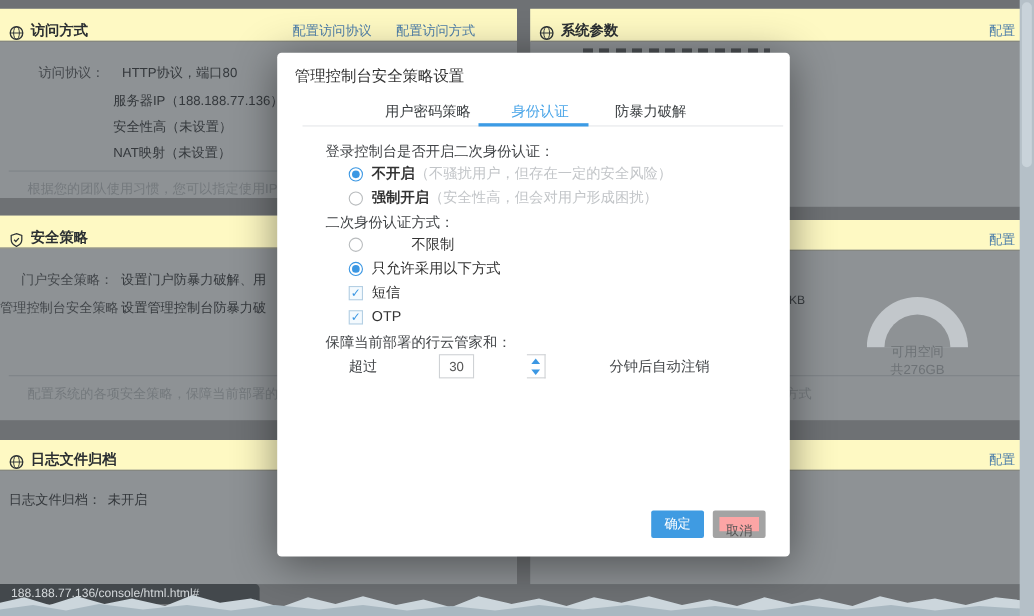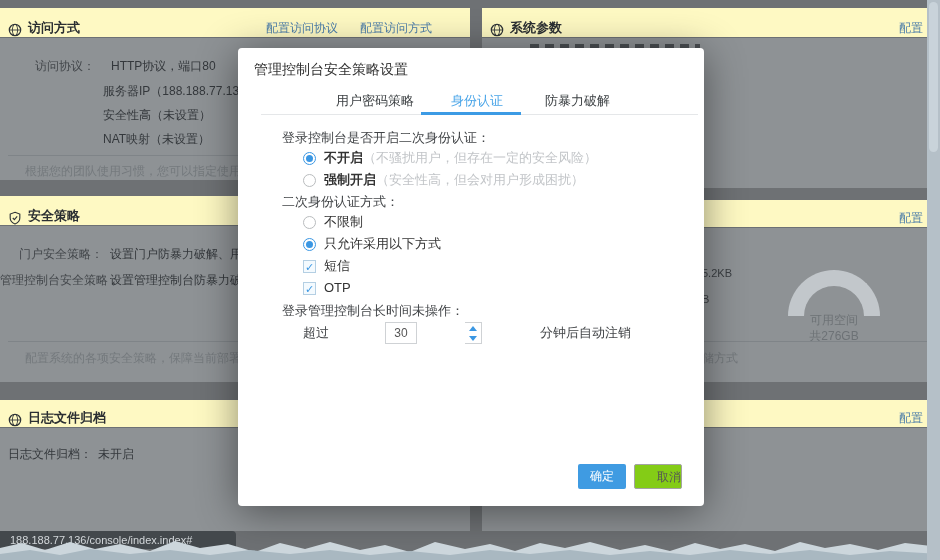--- a/index.html
+++ b/index.html
@@ -26,21 +26,21 @@
 
   .gauge-arc { position:absolute; width:92px; height:46px;
                border:16px solid #c2c7cb; border-bottom:none;
                border-top-left-radius:92px; border-top-right-radius:92px; }
   .gauge-text { position:absolute; font-size:12px; color:#6d7276; text-align:center; width:120px; }
 
   .glyph-strip { position:absolute; height:4px;
                  background:repeating-linear-gradient(90deg,#4a4e52 0 9px,transparent 9px 15px); }
 
   
-  .modal { position:absolute; left:238px; top:48px; width:466px; height:458px;
+  .modal { position:absolute; left:252px; top:48px; width:466px; height:458px;
            background:#ffffff; border-radius:4px; z-index:10;
            box-shadow:0 6px 40px rgba(0,0,0,0.45); }
   .m-title { position:absolute; left:16px; top:13px; font-size:14px; color:#333; }
   .tab { position:absolute; top:42px; height:22px; line-height:22px; font-size:13px;
          color:#3c4043; cursor:pointer; white-space:nowrap; }
   .tab.active { color:#4aa5e8; }
   .tab-line { position:absolute; left:23px; top:66px; width:437px; height:1px; background:#e5e7e9; }
   .tab-underline { position:absolute; left:183px; top:64px; width:100px; height:3px; background:#3c9be5; }
 
   .q-label { position:absolute; left:44px; font-size:13px; color:#424548; white-space:nowrap; }
@@ -64,21 +64,21 @@
   .spin-arrows { width:17px; height:22px; border:1px solid #cfd2d5; border-left:none;
                  display:flex; flex-direction:column; margin-right:10px; }
   .spin-up,.spin-down { flex:1; display:flex; align-items:center; justify-content:center; cursor:pointer; }
   .spin-up::after { content:""; border-left:4px solid transparent; border-right:4px solid transparent;
                     border-bottom:5px solid #3b97e3; }
   .spin-down::after { content:""; border-left:4px solid transparent; border-right:4px solid transparent;
                       border-top:5px solid #3b97e3; }
   .btn { position:absolute; top:416px; width:48px; height:25px; border-radius:2px;
          font-size:12px; text-align:center; line-height:25px; cursor:pointer; }
   .btn-ok { left:340px; background:#3f9be2; color:#fff; }
-  .btn-cancel { left:396px; background:#84cc16; border:1px solid #a3a3a3; color:#555;text-align:right; }
+  .btn-cancel { left:396px; background:#fca5a5; border:6px solid #a3a3a3; color:#555; }
 
   
   .scrollbar { position:absolute; right:0; top:0; width:13px; height:560px;
                background:#b5c0c8; z-index:30; }
   .scroll-thumb { position:absolute; left:2px; top:2px; width:9px; height:150px;
                   border-radius:5px; background:#c9d3da; }
   .statusbar { position:absolute; left:0; bottom:11px; width:236px; height:18px;
                background:#43484c; border-top-right-radius:4px; color:#d3d7da;
                font-size:11px; line-height:18px; padding-left:10px; z-index:15;
                white-space:nowrap; overflow:hidden; }
@@ -194,54 +194,54 @@
     <span class="opt-desc">（不骚扰用户，但存在一定的安全风险）</span>
   </div>
   <div class="opt" style="top:122px;">
     <span class="radio"></span>
     <span class="opt-name">强制开启</span>
     <span class="opt-desc">（安全性高，但会对用户形成困扰）</span>
   </div>
 
   <div class="q-label" style="top:145px;">二次身份认证方式：</div>
 
-  <div class="opt" style="top:164px;">
+  <div class="opt" style="top:164px;gap:36px;">
     <span class="radio"></span>
     <span class="opt-name plain">不限制</span>
   </div>
   <div class="opt" style="top:186px;">
     <span class="radio sel"></span>
     <span class="opt-name plain">只允许采用以下方式</span>
   </div>
   <div class="opt" style="top:208px;">
     <span class="cbox">✓</span>
     <span class="opt-name plain">短信</span>
   </div>
   <div class="opt" style="top:230px;">
     <span class="cbox">✓</span>
     <span class="opt-name plain">OTP</span>
   </div>
 
-  <div class="q-label" style="top:254px;">登录管理控制台长时间未操作：</div>
+  <div class="q-label" style="top:254px;">保障当前部署的行云管家和：</div>
 
   <div class="spin-row">
     <span>超过</span>
     <input class="spin-input" value="30" style="">
     <span class="spin-arrows">
       <span class="spin-up"></span>
       <span class="spin-down"></span>
     </span>
     <span>分钟后自动注销</span>
   </div>
 
   <div class="btn btn-ok">确定</div>
   <div class="btn btn-cancel">取消</div>
 </div>
 
-<div class="statusbar">188.188.77.136/console/index.index#</div>
+<div class="statusbar">188.188.77.136/console/html.html#</div>
 <div class="bluebar"></div>
 <svg class="torn" viewBox="0 0 940 26" preserveAspectRatio="none">
   <polygon fill="#ccd6dc" points="0,26 0,14 22,9 45,16 70,8 95,15 120,10 150,17 175,7 200,14 228,10 255,18 280,9 305,15 330,8 360,16 385,11 410,18 435,8 465,15 490,10 515,17 540,9 565,14 590,8 620,16 645,11 670,17 695,9 720,15 745,10 775,17 800,8 825,14 850,10 878,16 905,9 940,13 940,26"></polygon>
   <polygon fill="#a9b8c1" points="0,26 0,20 30,16 60,21 90,15 130,20 170,16 210,21 250,16 290,20 330,16 370,21 410,17 450,21 490,16 530,20 570,16 610,21 650,17 690,21 730,16 770,20 810,16 850,21 890,17 940,20 940,26"></polygon>
 </svg>
 <div class="scrollbar">
   <div class="scroll-thumb"></div>
 </div>
 
 </body></html>

